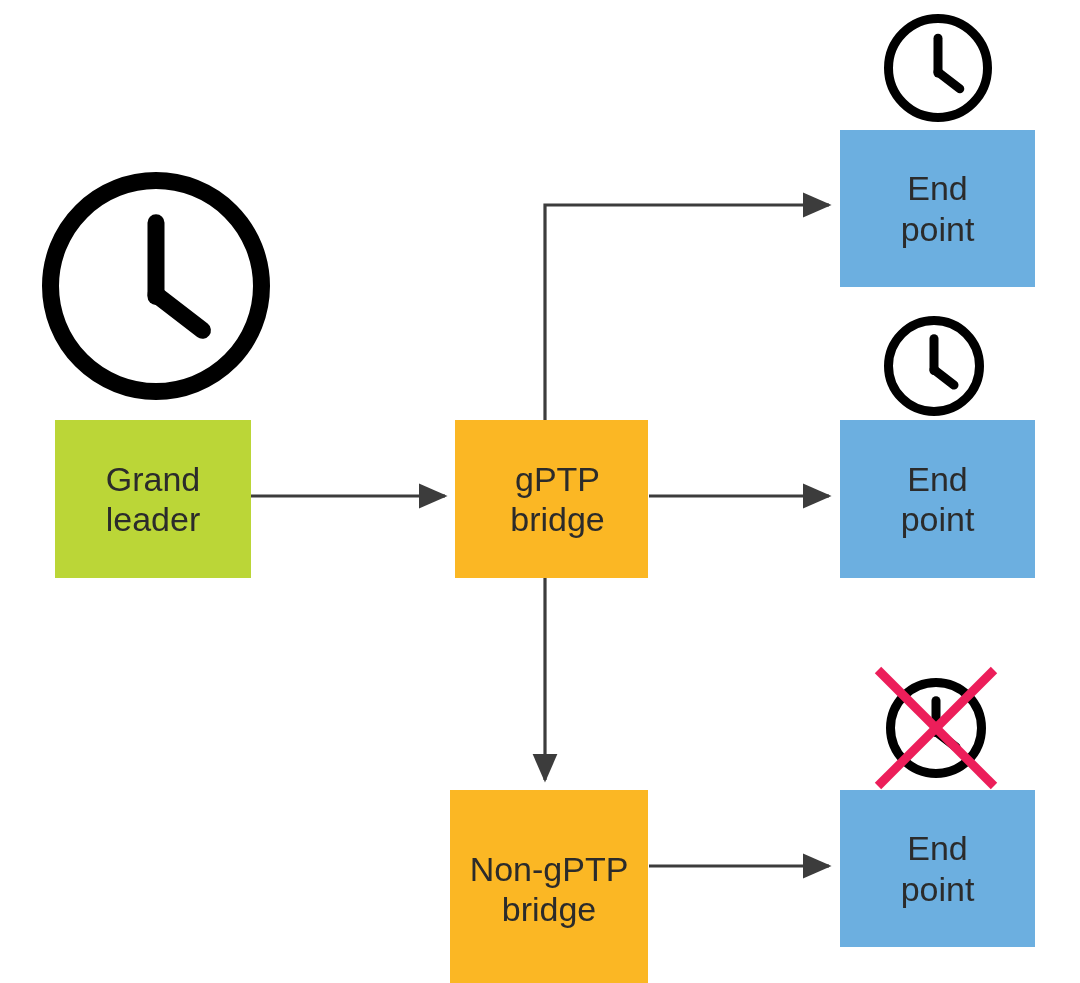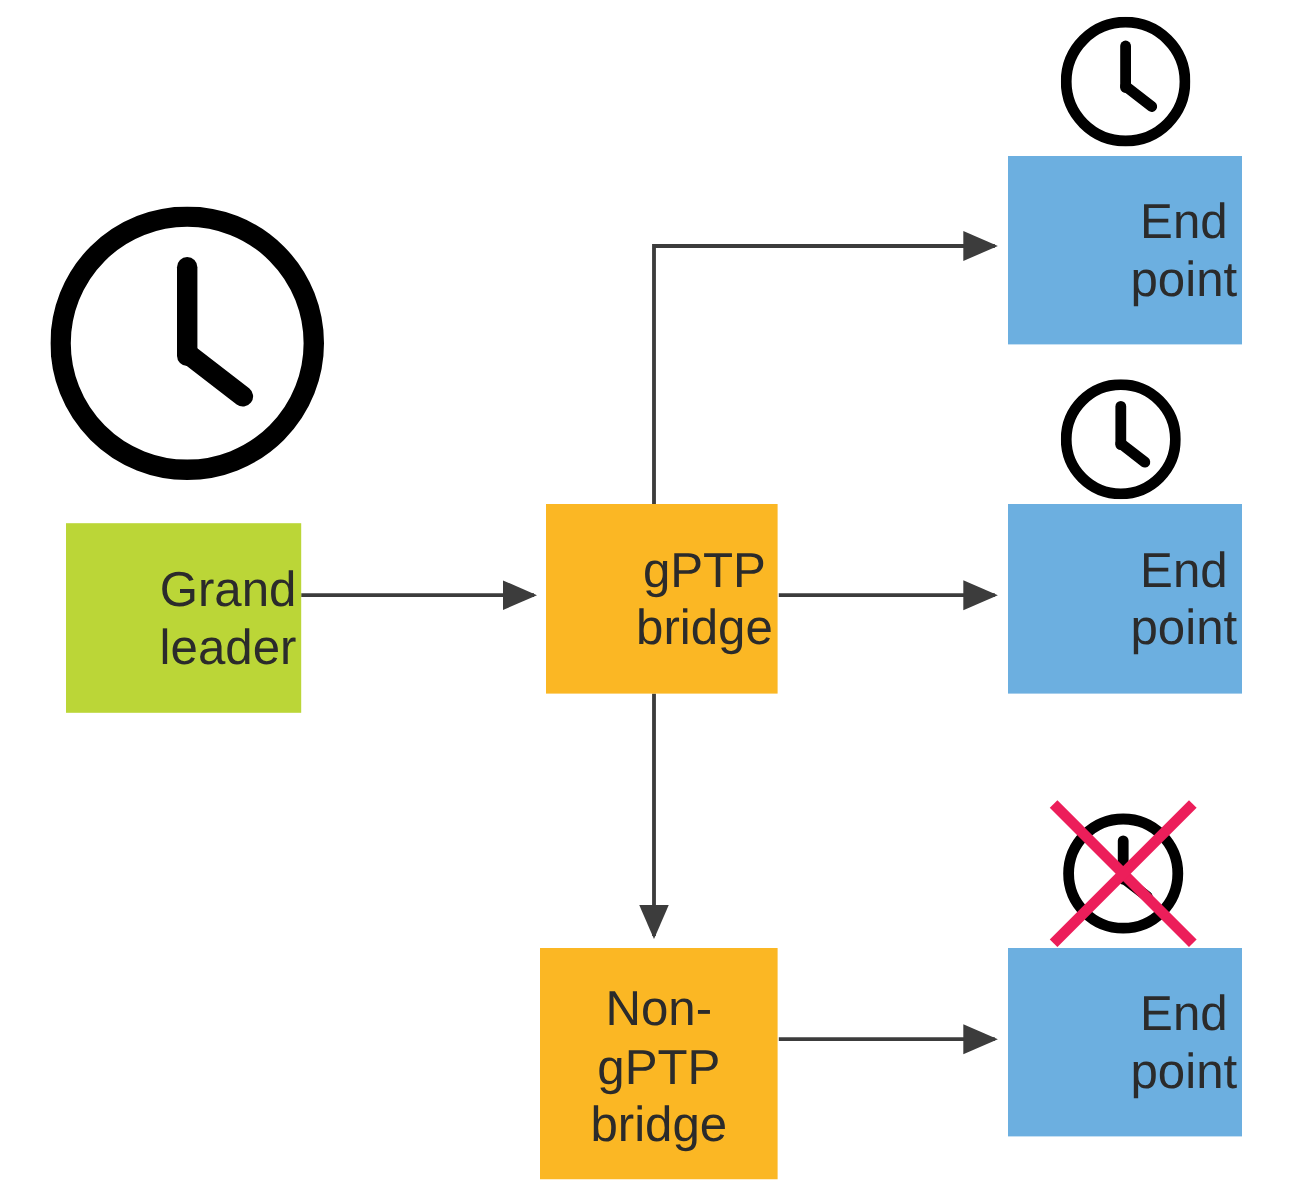--- a/index.html
+++ b/index.html
@@ -14,24 +14,24 @@
     position: relative;
     width: 1080px;
     height: 983px;
     background: #ffffff;
     overflow: hidden;
   }
   .node {
     position: absolute;
     display: flex;
     align-items: center;
-    justify-content: flex-end;
+    justify-content: center;
     text-align: center;
     color: #2b2b2b;
-    font-size: 41px;
+    font-size: 34px;
     line-height: 1.18;
     font-family: "Liberation Sans", sans-serif;
     box-sizing: border-box;
     padding: 0 4px;
     user-select: none;
   }
   .node-label {
     display: block;
     white-space: pre-line;
   }
@@ -63,21 +63,21 @@
 
     <path d="M545,420 L545,205 L829,205" fill="none" stroke="#3c3c3c" stroke-width="3.2" stroke-linejoin="miter" marker-end="url(#arrowhead)"></path>
 
     <path d="M649,496 L829,496" fill="none" stroke="#3c3c3c" stroke-width="3.2" marker-end="url(#arrowhead)"></path>
 
     <path d="M545,578 L545,780" fill="none" stroke="#3c3c3c" stroke-width="3.2" marker-end="url(#arrowhead)"></path>
 
     <path d="M649,866 L829,866" fill="none" stroke="#3c3c3c" stroke-width="3.2" marker-end="url(#arrowhead)"></path>
   </svg>
 
-  <div class="node" id="node-grand-leader" style="left: 55px; top: 436px; width: 196px; height: 158px; background: rgb(187, 214, 55); color: rgb(43, 43, 43);">
+  <div class="node" id="node-grand-leader" style="left: 55px; top: 420px; width: 196px; height: 158px; background: rgb(187, 214, 55); color: rgb(43, 43, 43);">
     <span class="node-label">Grand
 leader</span>
   </div>
 
   <div class="node" id="node-gptp-bridge" style="left: 455px; top: 420px; width: 193px; height: 158px; background: rgb(251, 183, 36); color: rgb(43, 43, 43); padding-left: 16px;">
     <span class="node-label">gPTP
 bridge</span>
   </div>
 
   <div class="node" id="node-non-gptp-bridge" style="left: 450px; top: 790px; width: 198px; height: 198px; background: rgb(251, 183, 36); color: rgb(43, 43, 43);">

